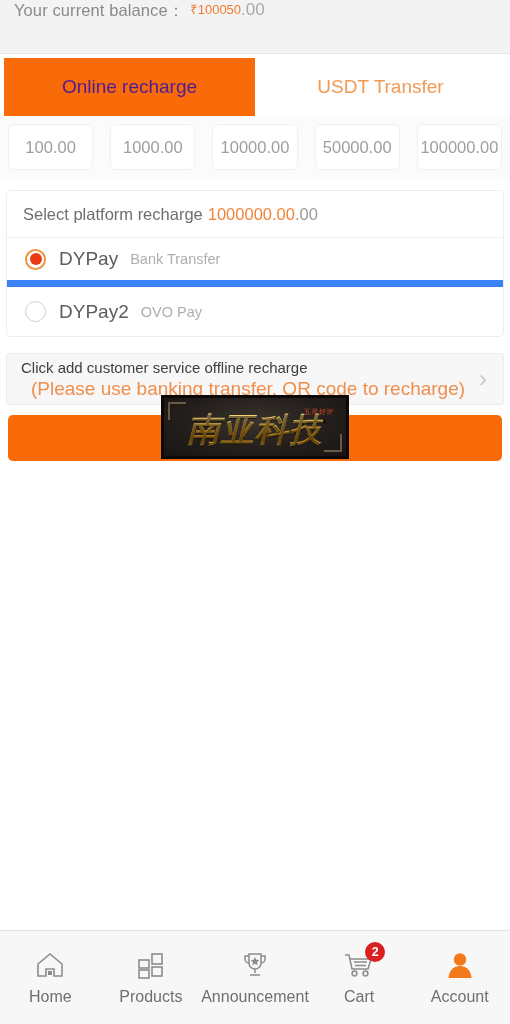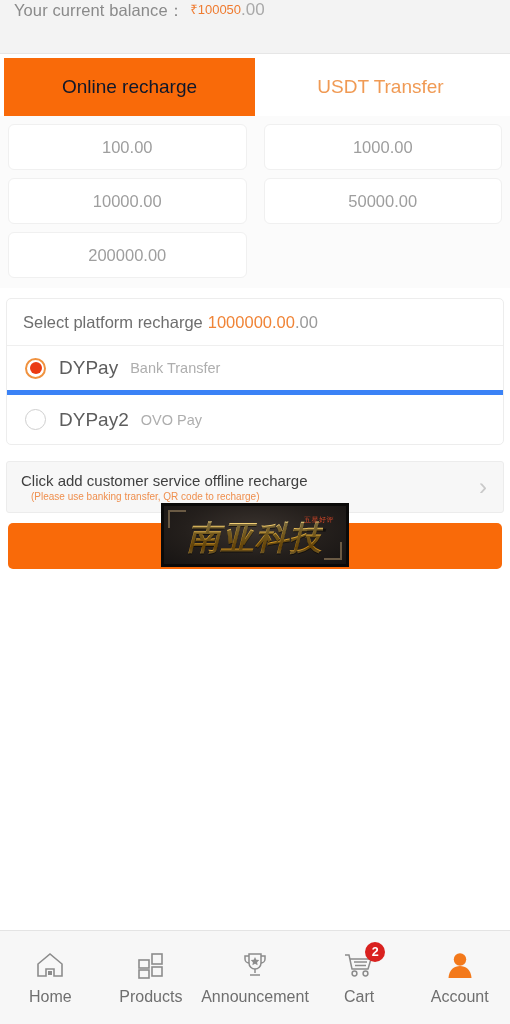--- a/index.html
+++ b/index.html
@@ -57,36 +57,36 @@
     flex: 1;
     display: flex;
     align-items: center;
     justify-content: center;
     font-size: 19px;
     border: none;
     background: transparent;
   }
   .tab.active {
     background: #f96a09;
-    color: #0f172a;
+    color: #4c1d95;
   }
   .tab.inactive {
     background: #ffffff;
     color: #f09a54;
   }
 
   
   .amount-zone {
     background: #fbfbfb;
     padding: 8px 8px 10px 8px;
     flex: 0 0 auto;
   }
   .amount-grid {
     display: grid;
-    grid-template-columns: repeat(2, 1fr);
+    grid-template-columns: repeat(5, 1fr);
     gap: 8px 17px;
   }
   .amount-btn {
     height: 46px;
     background: #ffffff;
     border: 1px solid #f0f0f0;
     border-radius: 6px;
     color: #9e9e9e;
     font-size: 16.5px;
     display: flex;
@@ -116,21 +116,21 @@
     color: #f08437;
     margin-left: 5px;
   }
   .platform-amount-dec { color: #9a9a9a; }
 
   .pay-row {
     height: 49px;
     display: flex;
     align-items: center;
     padding-left: 18px;
-    border-bottom: 5px solid #3b82f6;
+    border-bottom: 7px solid #3b82f6;
   }
   .pay-row:last-child { border-bottom: none; }
 
   .radio {
     width: 21px;
     height: 21px;
     border-radius: 50%;
     border: 1px solid #cfcfcf;
     background: #ffffff;
     flex: 0 0 auto;
@@ -178,21 +178,21 @@
     display: flex;
     flex-direction: column;
     justify-content: center;
     gap: 2px;
   }
   .offline-main {
     font-size: 15px;
     color: #404040;
   }
   .offline-sub {
-    font-size: 10px;
+    font-size: 19px;
     color: #ef8f4e;
     padding-left: 10px;
   }
   .chevron {
     color: #c9c9c9;
     font-size: 24px;
     line-height: 1;
     font-weight: 300;
     padding-right: 4px;
   }
@@ -341,21 +341,21 @@
     <button class="tab active">Online recharge</button>
     <button class="tab inactive">USDT Transfer</button>
   </div>
 
   <div class="amount-zone">
     <div class="amount-grid">
       <button class="amount-btn">100.00</button>
       <button class="amount-btn">1000.00</button>
       <button class="amount-btn">10000.00</button>
       <button class="amount-btn">50000.00</button>
-      <button class="amount-btn">200000.00</button>
+      <button class="amount-btn">100000.00</button>
     </div>
   </div>
 
   <div class="platform-panel">
     <div class="platform-head">
       <span>Select platform recharge</span>
       <span class="platform-amount">1000000.00</span>
       <span class="platform-amount-dec">.00</span>
     </div>
 

